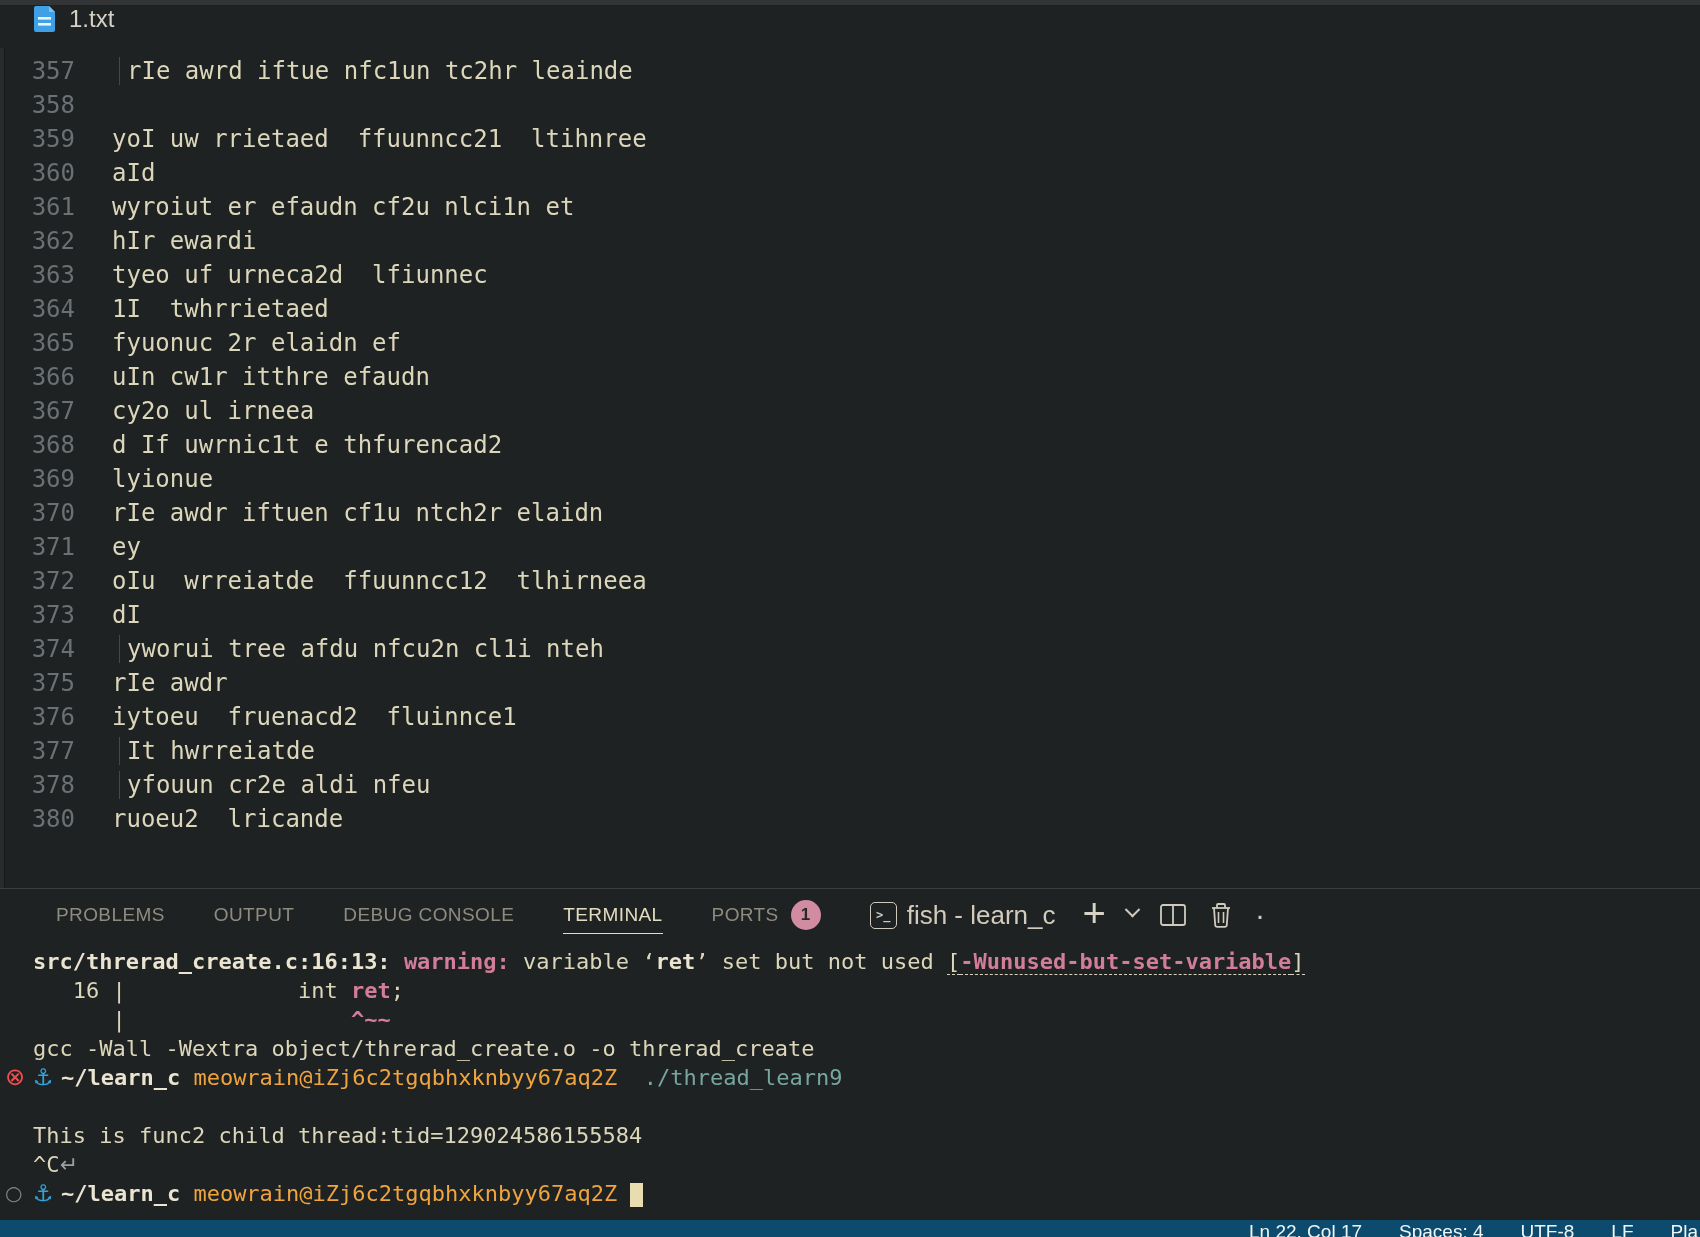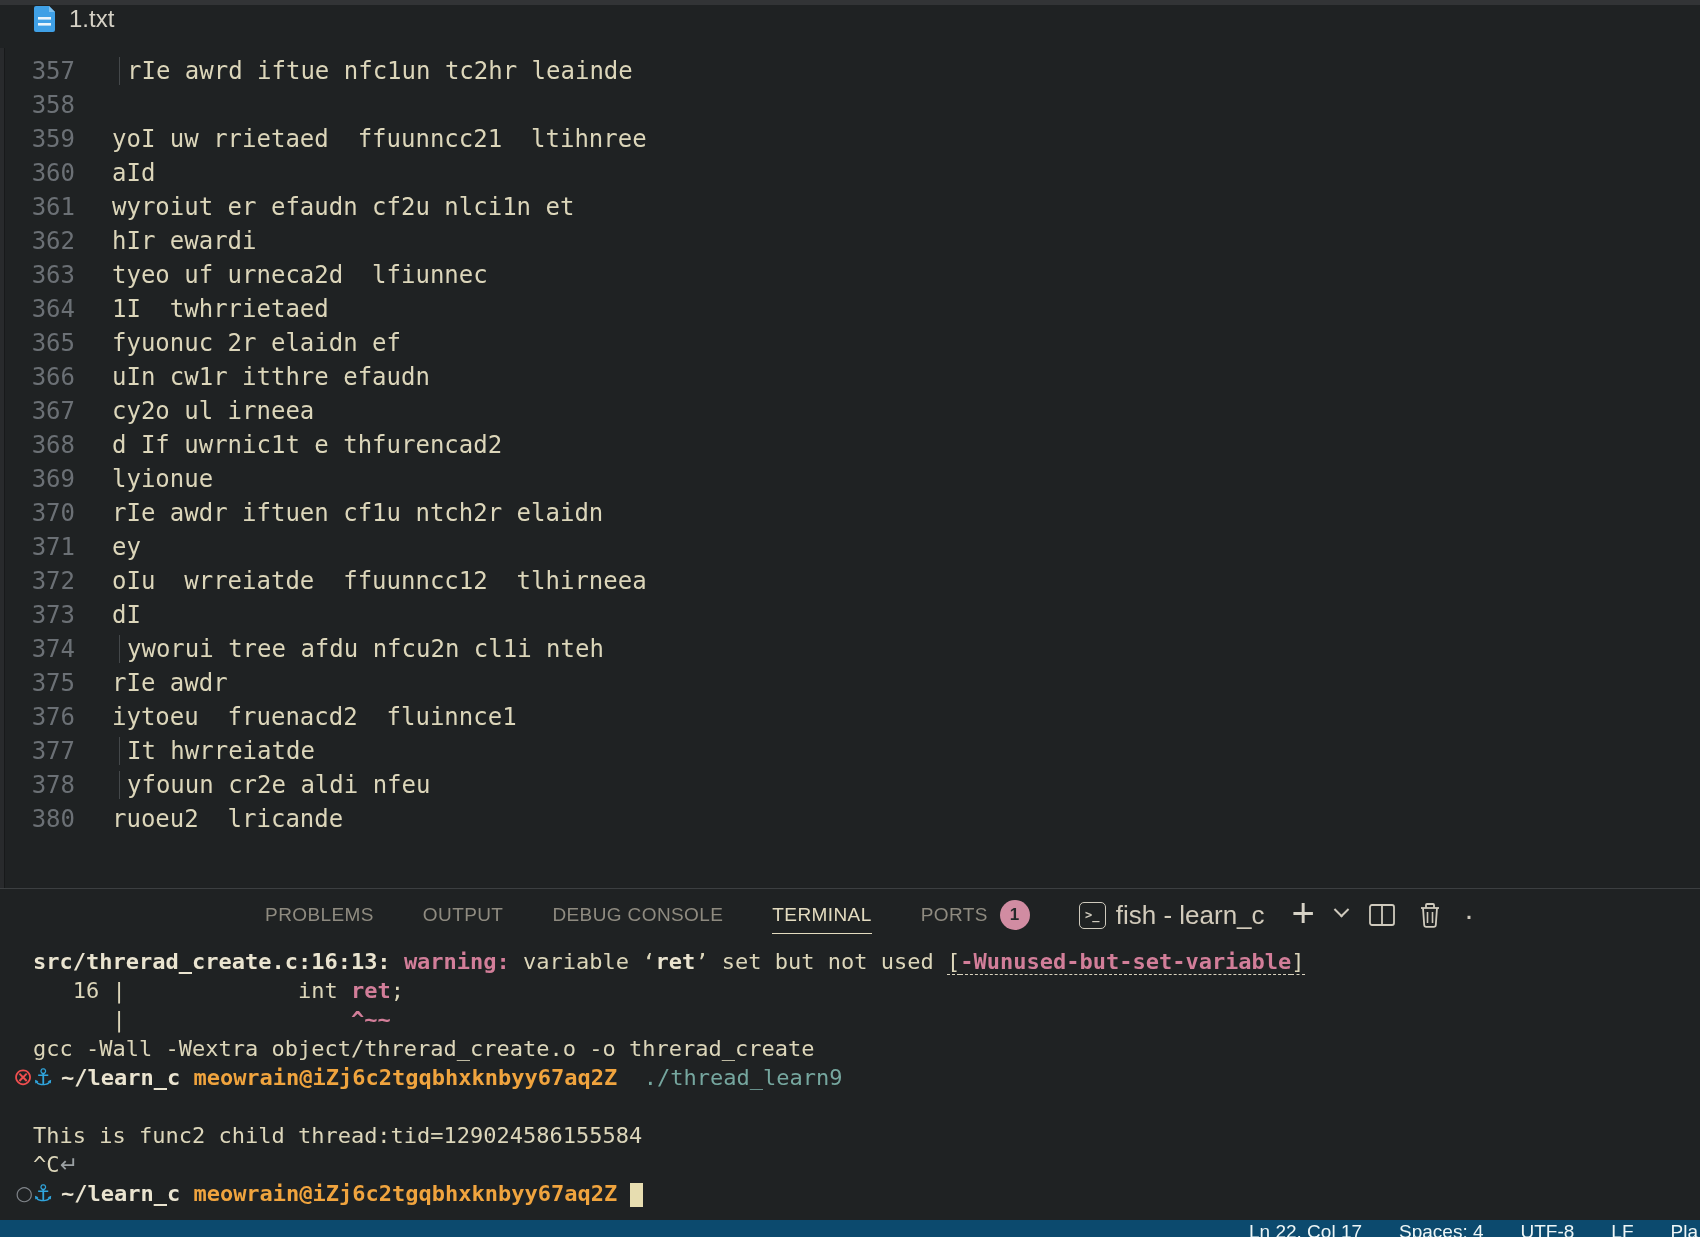--- a/index.html
+++ b/index.html
@@ -18,51 +18,51 @@
   
   .editor{ position:relative; height:840px; overflow:hidden; padding-top:6px; }
   .left-strip{ position:absolute; left:0; top:0; bottom:0; width:5px; background:#282a2c; border-right:1px solid #17191a; }
   .erow{ height:34px; line-height:34px; white-space:nowrap; display:flex; }
   .lnum{ flex:none; width:75px; text-align:right; font:24px/34px "DejaVu Sans Mono", monospace; color:#6b7075; }
   .etext{ margin-left:37px; font:24px/34px "DejaVu Sans Mono", monospace; color:#dcd6ba; white-space:pre; position:relative; }
   .erow.indent .etext{ padding-left:15px; }
   .erow.indent .etext::before{ content:""; position:absolute; left:7px; top:3px; bottom:3px; width:1px; background:#44484a; }
   
   .panel{ height:332px; border-top:1px solid #3c3f41; background:#1f2223; }
-  .panel-header{ height:52px; display:flex; align-items:center; justify-content:center; padding-left:38px; }
+  .panel-header{ height:52px; display:flex; align-items:center; justify-content:flex-start; padding-left:56px; }
   .panel-tabs{ display:flex; align-items:center; height:100%; }
   .ptab{ position:relative; display:flex; align-items:center; gap:12px; height:100%; margin-right:49px;
          font-size:19px; letter-spacing:.4px; color:#8f8b80; cursor:default; }
   .ptab.active{ color:#e4dcc0; }
   .ptab.active::after{ content:""; position:absolute; left:0; right:0; bottom:7px; height:1px; background:#e4dcc0; }
   .badge{ width:30px; height:30px; border-radius:50%; background:#d18ca2; color:#26292b;
           display:flex; align-items:center; justify-content:center; font-size:17px; font-weight:bold; }
   .panel-actions{ display:flex; align-items:center; gap:21px; color:#cfcabd; padding-right:0; }
   .term-label{ display:flex; align-items:center; gap:10px; margin-right:6px; }
   .term-box-icon{ width:27px; height:27px; border:1.5px solid #cfcabd; border-radius:5px;
                   font:bold 12px/24px "DejaVu Sans Mono", monospace; text-align:center; color:#cfcabd; }
   .term-label-text{ font-size:26px; color:#d2cbbb; }
   .plus-icon{ font:200 40px/40px "Liberation Sans", sans-serif; color:#d6d2c6; margin-top:-4px; }
   .chev-icon{ width:11px; height:11px; border-right:2px solid #cfcabd; border-bottom:2px solid #cfcabd;
               transform:rotate(45deg) translate(-2px,-2px); margin-top:-6px; }
   .svg-icon{ display:block; }
   .more-dots{ width:9px; overflow:hidden; font-size:30px; line-height:20px; color:#cfcabd; letter-spacing:2px; }
   
   .terminal{ padding-top:6px; }
-  .trow{ height:29px; line-height:29px; display:flex;text-align:right; }
+  .trow{ height:29px; line-height:29px; display:flex; }
   .dec{ flex:none; width:33px; padding-left:5px; font:22px/29px "DejaVu Sans","Liberation Sans",sans-serif; }
   .dec-error{ color:#ef4f4f; font-size:24px; }
   .dec-pending{ color:#80858a; font-size:20px; }
   .tline{ font:22px/29px "DejaVu Sans Mono", monospace; white-space:pre; color:#dcd6ba; }
   .s-fg{ color:#dcd6ba; }
   .s-bold{ color:#eae4d0; font-weight:bold; }
   .s-warn{ color:#d27e99; font-weight:bold; }
   .s-flag{ color:#d27e99; font-weight:bold; border-bottom:1px dashed #d8d2be; }
   .s-dashed{ border-bottom:1px dashed #d8d2be; }
-  .s-user{ color:#f0a43e; font-weight:bold; }
+  .s-user{ color:#f0a43e; font-weight:normal; }
   .s-cmd{ color:#76a79f; }
   .s-dim{ color:#9aa0a3; font-family:"DejaVu Sans","DejaVu Sans Mono",sans-serif; }
   .s-anchor{ color:#30a5dd; font-family:"DejaVu Sans","DejaVu Sans Mono",sans-serif; font-size:23px; }
   .s-cursor{ display:inline-block; width:13px; height:24px; background:#e7ddb0; vertical-align:-4px; }
   
   .status-bar{ height:17px; background:#0c4a6e; overflow:hidden; display:flex; justify-content:flex-end;
                gap:37px; padding:1px 2px 0 0; }
   .sitem{ font:19px/22px "Liberation Sans", sans-serif; color:#eef6f6; white-space:nowrap; }
 </style>
 </head>

